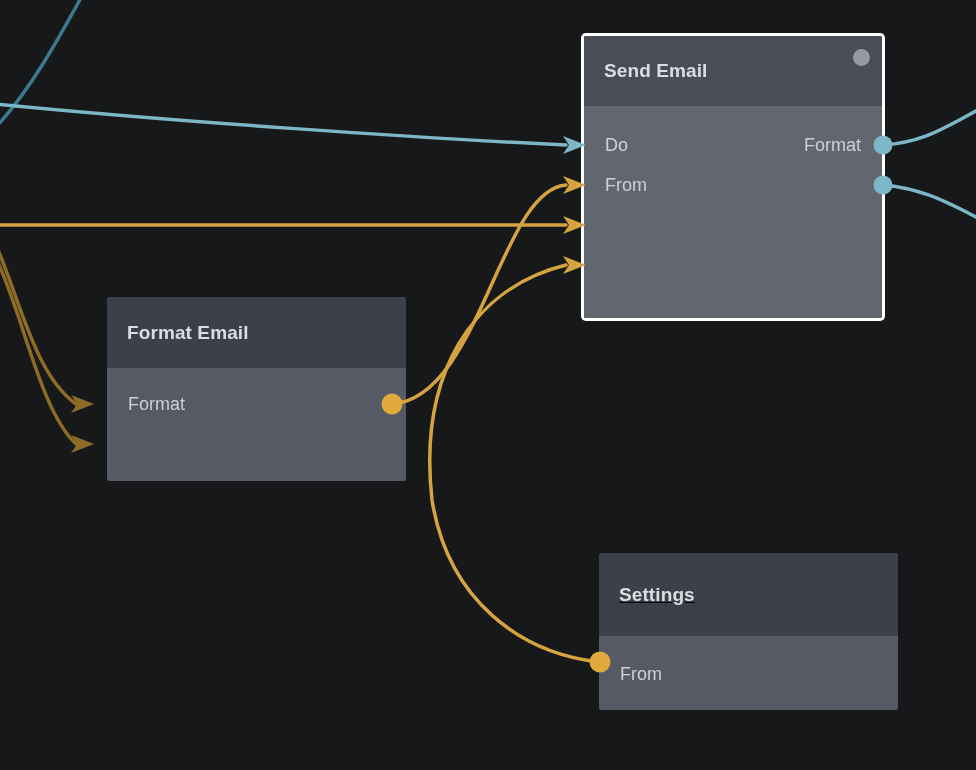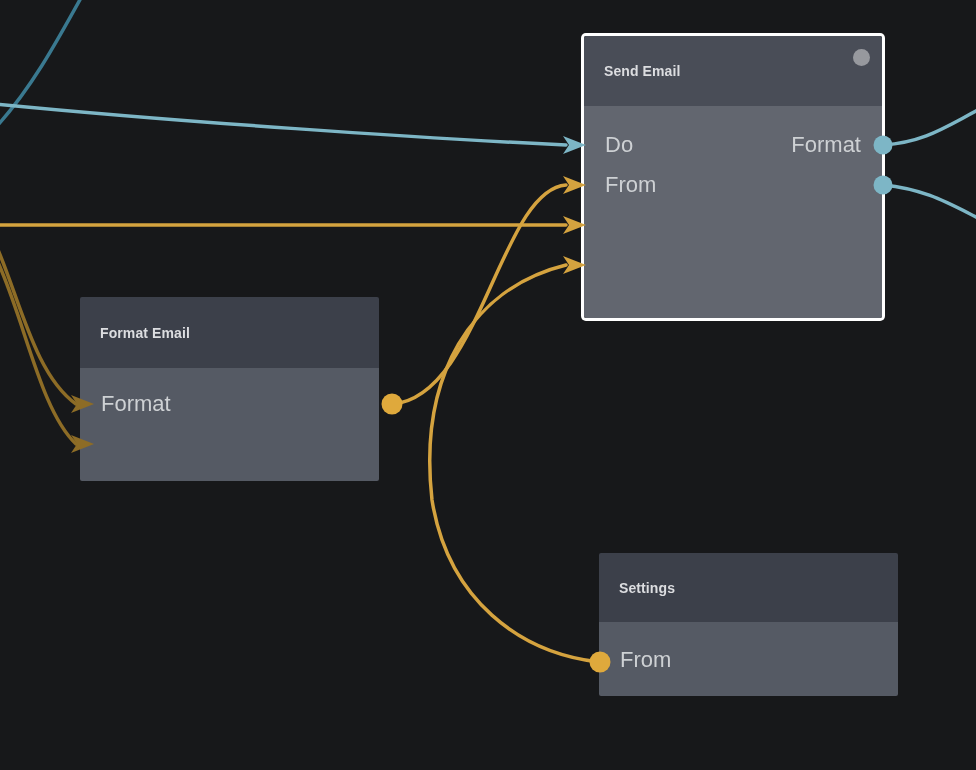--- a/index.html
+++ b/index.html
@@ -33,21 +33,21 @@
     box-shadow: 0 0 0 3px #ffffff;
   }
   .node-header {
     display: flex;
     align-items: center;
     position: relative;
     border-radius: 2px 2px 0 0;
     padding: 0 20px;
   }
   .node-title {
-    font-size: 14px;
+    font-size: 19px;
     font-weight: 600;
     color: #dcdde0;
     letter-spacing: 0.1px;
   }
   .status-dot {
     position: absolute;
     right: 12px; top: 13px;
     width: 17px; height: 17px;
     border-radius: 50%;
   }
@@ -55,30 +55,30 @@
     border-radius: 0 0 2px 2px;
   }
   .port-row {
     display: flex;
     justify-content: space-between;
     align-items: center;
     height: 40px;
     padding: 0 21px;
   }
   .port-label {
-    font-size: 22px;
+    font-size: 18px;
     font-weight: 400;
     color: #ced1d4;
   }
   
   .node-send-email  .node-header { background: #494d57; height: 70px; }
   .node-send-email  .node-body   { background: #62666f; height: 193px; padding-top: 19px; }
   .node-format-email .node-header { background: #3c404a; height: 71px; }
   .node-format-email .node-body   { background: #555a64; height: 97px;  padding-top: 16px; }
-  .node-settings    .node-header { background: #3c404a; height: 69px; }
+  .node-settings    .node-header { background: #3c404a; height: 83px; text-decoration: underline; }
   .node-settings    .node-body   { background: #555a64; height: 56px;  padding-top: 18px; }
 </style>
 </head>
 <body>
 
 <div class="canvas">
 
   <div class="node node-send-email selected" style="left:584px; top:36px; width:298px;">
     <div class="node-header">
       <span class="node-title">Send Email</span>
@@ -89,21 +89,21 @@
         <span class="port-label">Do</span>
         <span class="port-label">Format</span>
       </div>
       <div class="port-row">
         <span class="port-label">From</span>
         <span class="port-label"></span>
       </div>
     </div>
   </div>
 
-  <div class="node node-format-email" style="left:80px; top:297px; width:299px;">
+  <div class="node node-format-email" style="left:107px; top:297px; width:299px;">
     <div class="node-header">
       <span class="node-title">Format Email</span>
     </div>
     <div class="node-body">
       <div class="port-row">
         <span class="port-label">Format</span>
         <span class="port-label"></span>
       </div>
     </div>
   </div>

